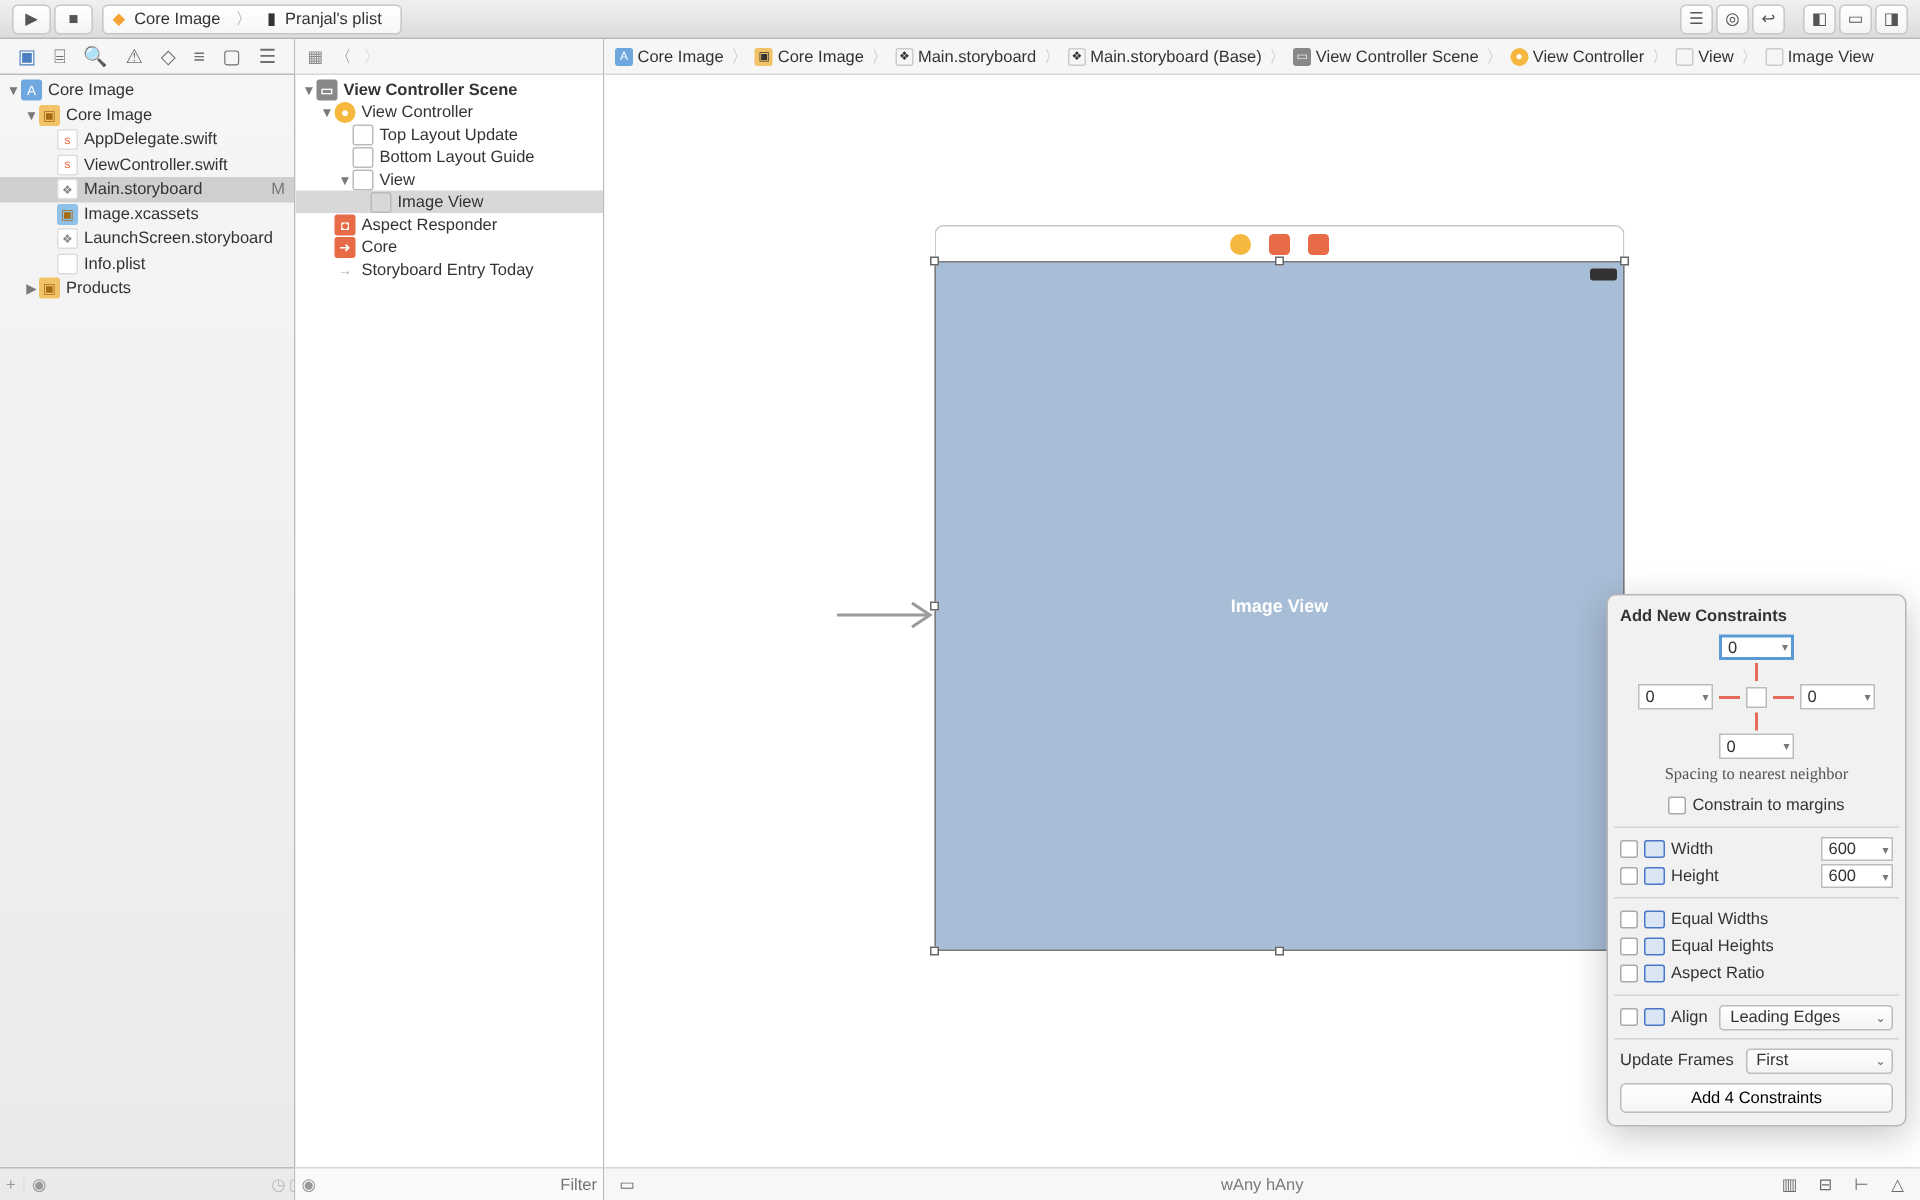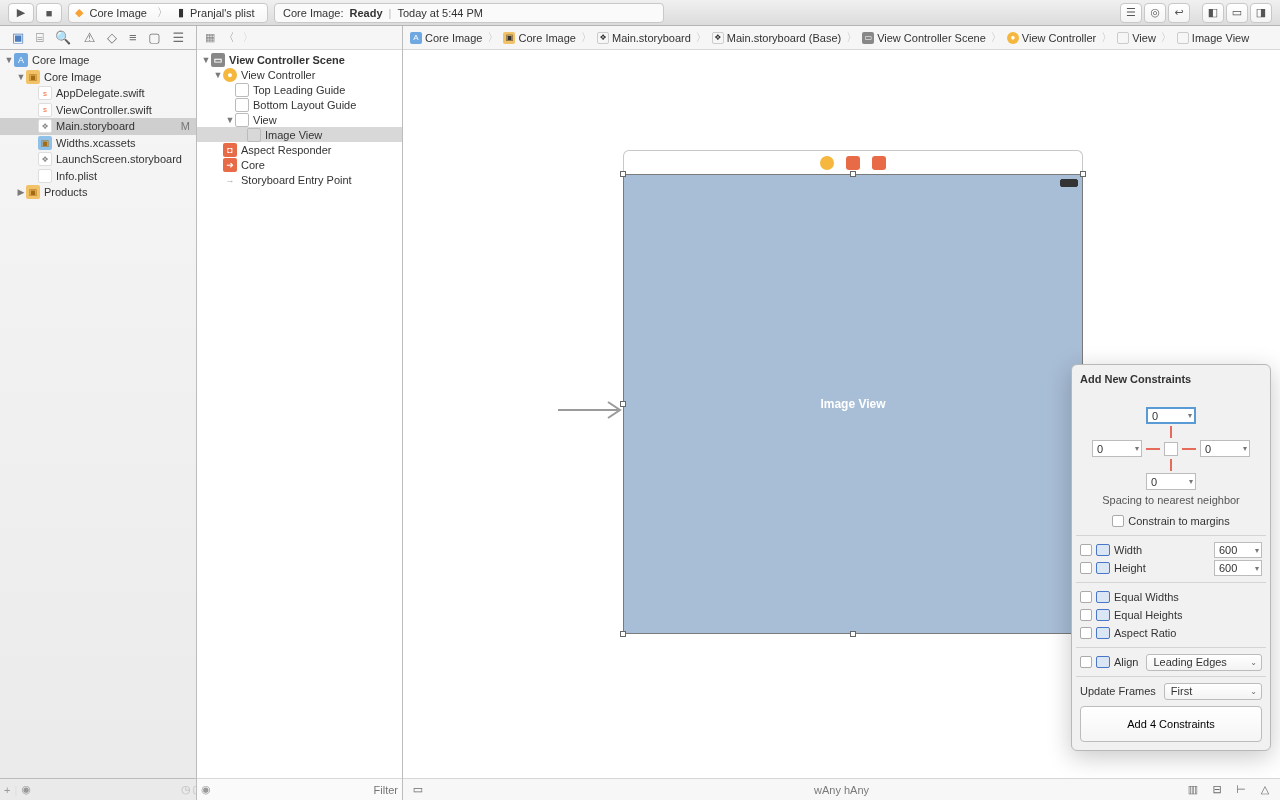--- a/index.html
+++ b/index.html
@@ -62,62 +62,56 @@
 .status-hud { position:absolute; right:4px; top:4px; width:18px; height:8px; border:1px solid #333; border-radius:2px; background:#333; }
 .entry-arrow { position:absolute; left:155px; top:350px; }
 .canvas-footer { height:22px; border-top:1px solid #d6d6d6; display:flex; align-items:center; padding:0 6px; background:#f7f7f7; color:#7a7a7a; position:relative; }
 .sizeclass { position:absolute; left:50%; transform:translateX(-50%); }
 .canvas-footer .right { margin-left:auto; display:flex; gap:6px; }
 .canvas-footer .fbtn { width:18px; height:16px; border:1px solid transparent; border-radius:3px; display:flex; align-items:center; justify-content:center; cursor:pointer; color:#6b6b6b; }
 
 
 .popover { position:absolute; right:9px; bottom:27px; width:200px; background:#f1f1f1; border:1px solid #b8b8b8; border-radius:6px; box-shadow:0 6px 24px rgba(0,0,0,.22); padding:8px; }
 .popover::after { content:""; position:absolute; bottom:-8px; right:38px; border:8px solid transparent; border-top-color:#f1f1f1; }
-.pop-title { font-weight:600; margin-bottom:22px; }
+.pop-title { font-weight:600; margin-bottom:6px; }
 .pin-diagram { display:flex; flex-direction:column; align-items:center; gap:0; margin-bottom:4px; }
 .pin-row { display:flex; align-items:center; gap:4px; }
 .pin-input { width:50px; height:17px; border:1px solid #bcbcbc; background:#fff; display:flex; align-items:center; padding:0 4px; font-size:10px; cursor:text; position:relative; }
 .pin-input.active { border:2px solid #5b9bd5; }
 .pin-input .dd { position:absolute; right:2px; color:#777; font-size:8px; }
 .strut { width:14px; height:2px; background:#e56b5b; margin:2px 0; }
 .strut.h { width:2px; height:12px; }
 .center-box { width:14px; height:14px; border:1px solid #bbb; background:#fff; }
-.pop-sub { text-align:center; color:#555; margin:4px 0 6px; }
+.pop-sub { text-align:center; color:#555; margin:4px 0 6px;font-family:Liberation Serif, serif; }
 .chk-row { display:flex; align-items:center; gap:4px; height:18px; }
 .chk { width:12px; height:12px; border:1px solid #aaa; border-radius:2px; background:#fff; cursor:pointer; }
 .dim-ico { width:14px; height:12px; border:1px solid #4a76c7; background:#dbe6f5; border-radius:2px; }
 .num-field { margin-left:auto; width:48px; height:16px; border:1px solid #bcbcbc; background:#fff; display:flex; align-items:center; padding:0 4px; font-size:10px; position:relative; cursor:text; }
 .num-field .dd { position:absolute; right:2px; color:#777; font-size:8px; }
 .divider { height:1px; background:#d4d4d4; margin:5px -4px; }
 .combo { margin-left:4px; flex:1; height:17px; border:1px solid #bcbcbc; border-radius:3px; background:linear-gradient(#fff,#f3f3f3); display:flex; align-items:center; padding:0 6px; cursor:pointer; position:relative; }
 .combo .dd { position:absolute; right:4px; color:#666; font-size:8px; }
-.pop-button { margin-top:6px; width:100%; height:36px; border:1px solid #bcbcbc; border-radius:4px; background:linear-gradient(#fff,#f5f5f5); cursor:pointer; }
+.pop-button { margin-top:6px; width:100%; height:20px; border:1px solid #bcbcbc; border-radius:4px; background:linear-gradient(#fff,#f5f5f5); cursor:pointer; }
 
 svg.arrow { stroke:#9a9a9a; stroke-width:2; fill:none; }
 </style>
 </head>
 <body>
 
 <div class="toolbar">
   <div class="tb-group">
     <div class="tb-btn">▶</div>
     <div class="tb-btn">■</div>
   </div>
   <div class="scheme">
     <span style="color:#f7a234">◆</span>
     <span>Core Image</span>
     <span class="chev">〉</span>
     <span>▮</span>
     <span>Pranjal's plist</span>
-  </div>
-  <div class="status-bar">
-    <span>Core Image:</span>
-    <b>Ready</b>
-    <span style="color:#bbb">|</span>
-    <span>Today at 5:44 PM</span>
   </div>
   <div class="spacer"></div>
   <div class="tb-group">
     <div class="tb-btn small">☰</div>
     <div class="tb-btn small">◎</div>
     <div class="tb-btn small">↩</div>
   </div>
   <div class="tb-group" style="margin-left:6px">
     <div class="tb-btn small">◧</div>
     <div class="tb-btn small">▭</div>
@@ -162,21 +156,21 @@
         </div>
       <div class="tree-row selected">
           <span class="ind" style="width:34px"></span>
           <span class="ticon sb">❖</span>
           <span>Main.storyboard</span>
           <span class="badge-m">M</span>
         </div>
       <div class="tree-row">
           <span class="ind" style="width:34px"></span>
           <span class="ticon folder" style="background:#8fc0e8">▣</span>
-          <span>Widths.xcassets</span>
+          <span>Image.xcassets</span>
         </div>
       <div class="tree-row">
           <span class="ind" style="width:34px"></span>
           <span class="ticon sb">❖</span>
           <span>LaunchScreen.storyboard</span>
         </div>
       <div class="tree-row">
           <span class="ind" style="width:34px"></span>
           <span class="ticon plist"></span>
           <span>Info.plist</span>
@@ -214,21 +208,21 @@
         </div>
       <div class="o-row">
           <span class="ind" style="width:12px"></span>
           <span class="tri">▼</span>
           <span class="ticon" style="background:#f5b73d;color:#fff;border-radius:7px">●</span>
           <span>View Controller</span>
         </div>
       <div class="o-row">
           <span class="ind" style="width:34px"></span>
           <span class="ticon" style="border:1px solid #bbb"></span>
-          <span>Top Leading Guide</span>
+          <span>Top Layout Update</span>
         </div>
       <div class="o-row">
           <span class="ind" style="width:34px"></span>
           <span class="ticon" style="border:1px solid #bbb"></span>
           <span>Bottom Layout Guide</span>
         </div>
       <div class="o-row">
           <span class="ind" style="width:24px"></span>
           <span class="tri">▼</span>
           <span class="ticon" style="border:1px solid #bbb"></span>
@@ -245,21 +239,21 @@
           <span>Aspect Responder</span>
         </div>
       <div class="o-row">
           <span class="ind" style="width:22px"></span>
           <span class="ticon" style="background:#e76b46;color:#fff">➜</span>
           <span>Core</span>
         </div>
       <div class="o-row">
           <span class="ind" style="width:22px"></span>
           <span class="ticon" style="color:#aaa">→</span>
-          <span>Storyboard Entry Point</span>
+          <span>Storyboard Entry Today</span>
         </div>
     </div>
     <div class="outline-bottom">
       <span style="color:#999">◉</span>
       <input placeholder="Filter" style="">
     </div>
   </div>
 
   <div class="canvas-wrap">
     <div class="jump-bar full">

